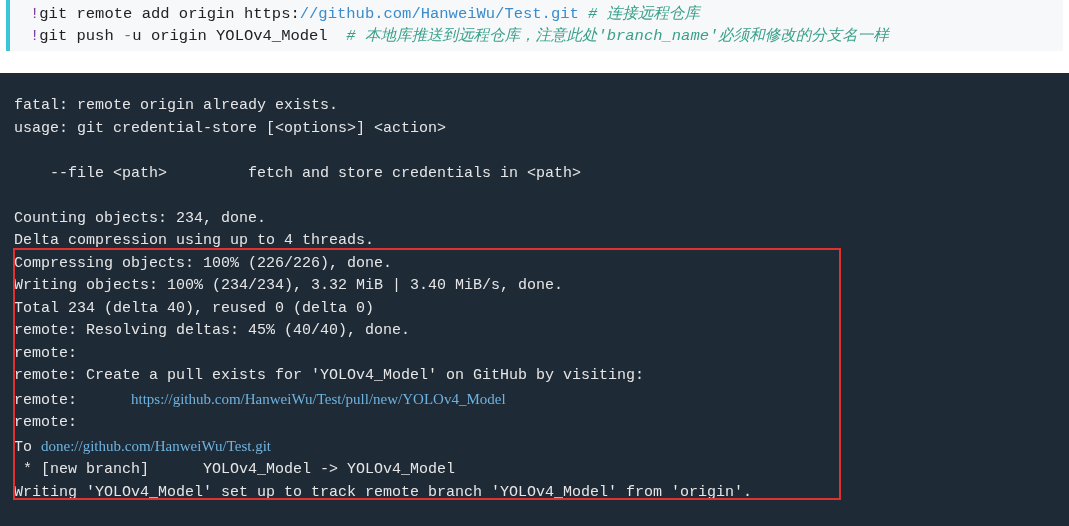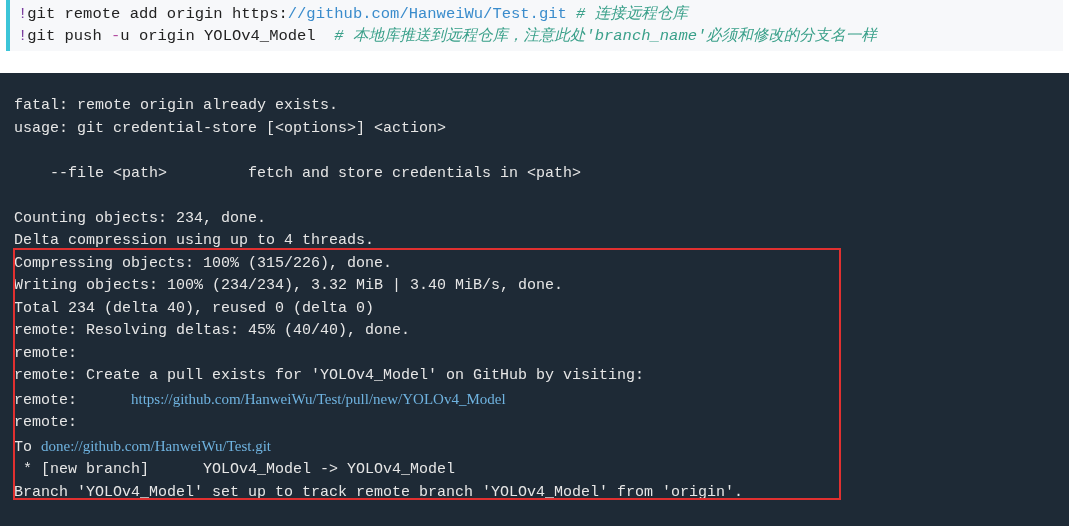--- a/index.html
+++ b/index.html
@@ -6,21 +6,21 @@
   body {
     margin: 0;
     padding: 0;
     font-family: Consolas, "Courier New", monospace;
     background: #ffffff;
     width: 1069px;
   }
   .code-block {
     background: #f7f8fa;
     border-left: 4px solid #3cc5d8;
-    padding: 4px 0 4px 8px;
+    padding: 4px 0 4px 20px;
     margin: 0 6px 22px 6px;
     font-size: 15.5px;
     line-height: 1.4;
     white-space: pre;
     color: #222;
   }
   .bang { color: #7a3d9e; }
   .url { color: #3a8ccc; }
   .comment { color: #3aa08a; font-style: italic; }
   .sym { color: #b34da1; }
@@ -47,25 +47,25 @@
 <div class="code-block"><span class="bang">!</span><span>git remote add origin https:</span><span class="url">//github.com/HanweiWu/Test.git</span><span class="comment"> # 连接远程仓库</span>
 <span class="bang">!</span><span>git push </span><span class="sym">-</span><span>u origin YOLOv4_Model </span><span class="comment"> # 本地库推送到远程仓库，注意此处'branch_name'必须和修改的分支名一样</span></div>
 
 <div class="terminal"><span>fatal: remote origin already exists.</span>
 <span>usage: git credential-store [&lt;options&gt;] &lt;action&gt;</span>
 <span></span>
 <span>    --file &lt;path&gt;         fetch and store credentials in &lt;path&gt;</span>
 <span></span>
 <span>Counting objects: 234, done.</span>
 <span>Delta compression using up to 4 threads.</span>
-<span>Compressing objects: 100% (315/226), done.</span>
+<span>Compressing objects: 100% (226/226), done.</span>
 <span>Writing objects: 100% (234/234), 3.32 MiB | 3.40 MiB/s, done.</span>
 <span>Total 234 (delta 40), reused 0 (delta 0)</span>
 <span>remote: Resolving deltas: 45% (40/40), done.</span>
 <span>remote: </span>
 <span>remote: Create a pull exists for 'YOLOv4_Model' on GitHub by visiting:</span>
 <span>remote:      </span><span class="tlink">https://github.com/HanweiWu/Test/pull/new/YOLOv4_Model</span>
 <span>remote: </span>
 <span>To </span><span class="tlink">done://github.com/HanweiWu/Test.git</span>
 <span> * [new branch]      YOLOv4_Model -&gt; YOLOv4_Model</span>
-<span>Branch 'YOLOv4_Model' set up to track remote branch 'YOLOv4_Model' from 'origin'.</span>
+<span>Writing 'YOLOv4_Model' set up to track remote branch 'YOLOv4_Model' from 'origin'.</span>
 <div class="red-box" style="left: 13px; top: 175px; width: 828px; height: 252px;"></div>
 </div>
 
 </body></html>

